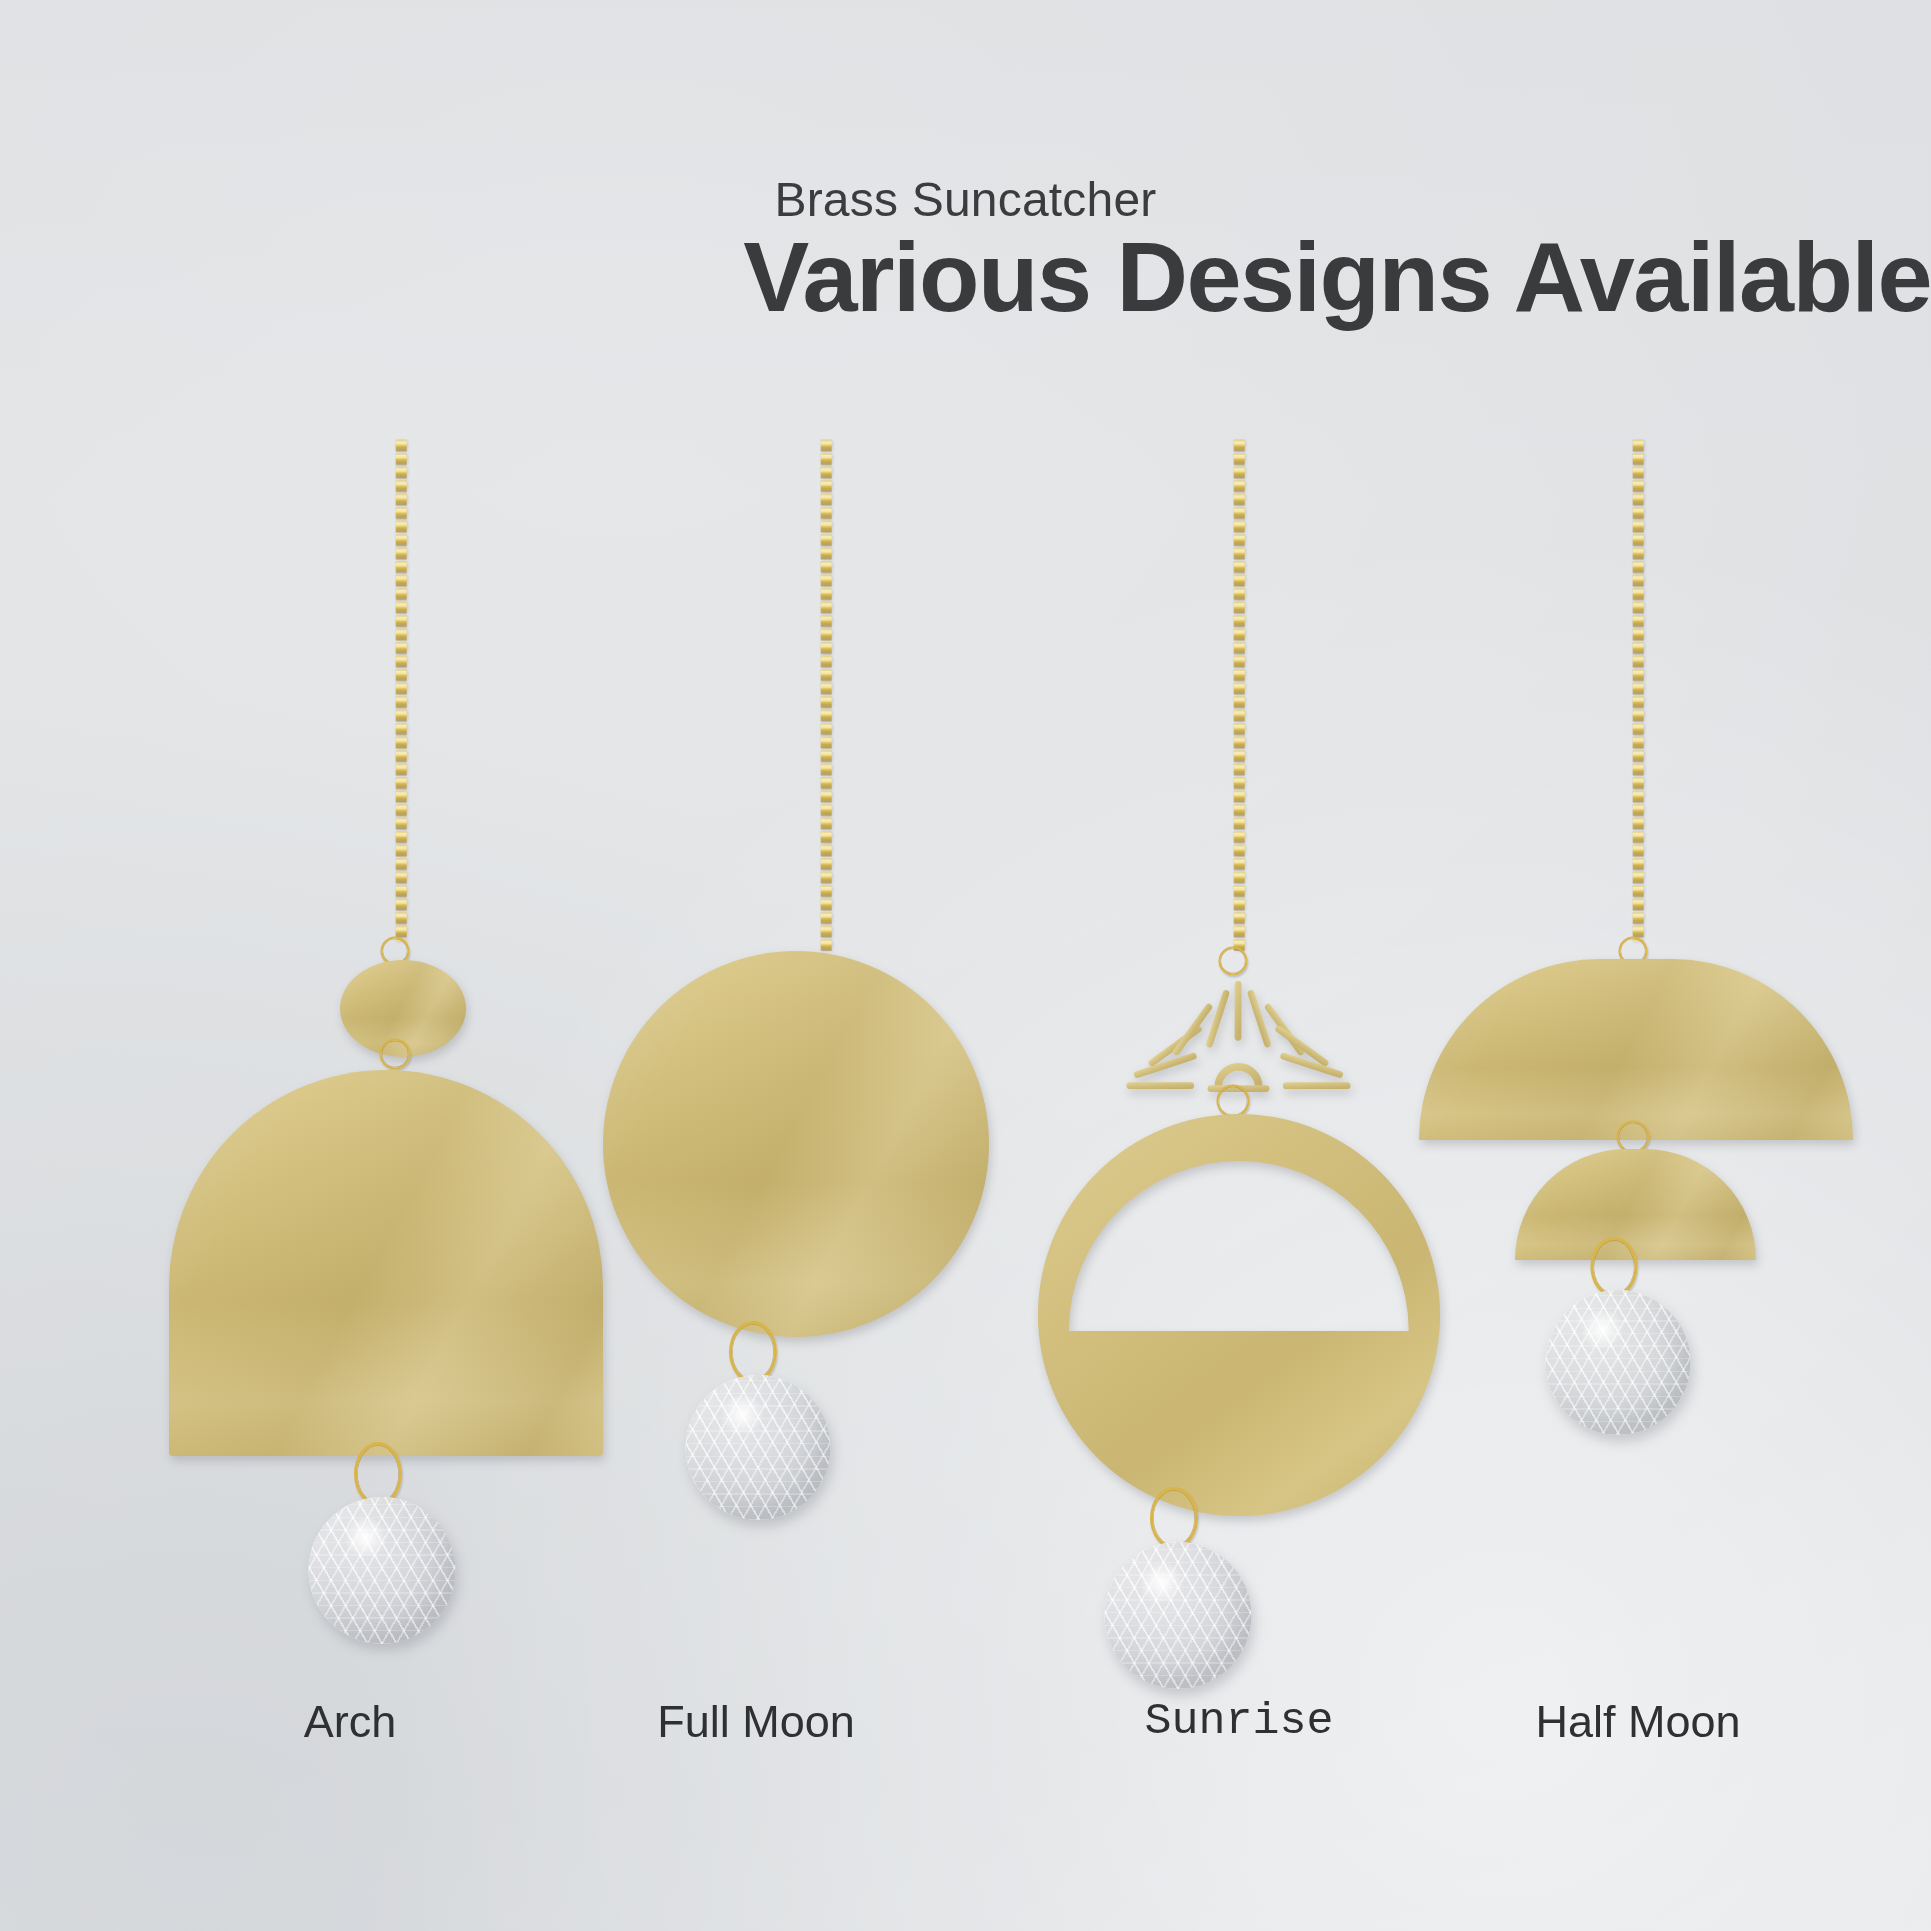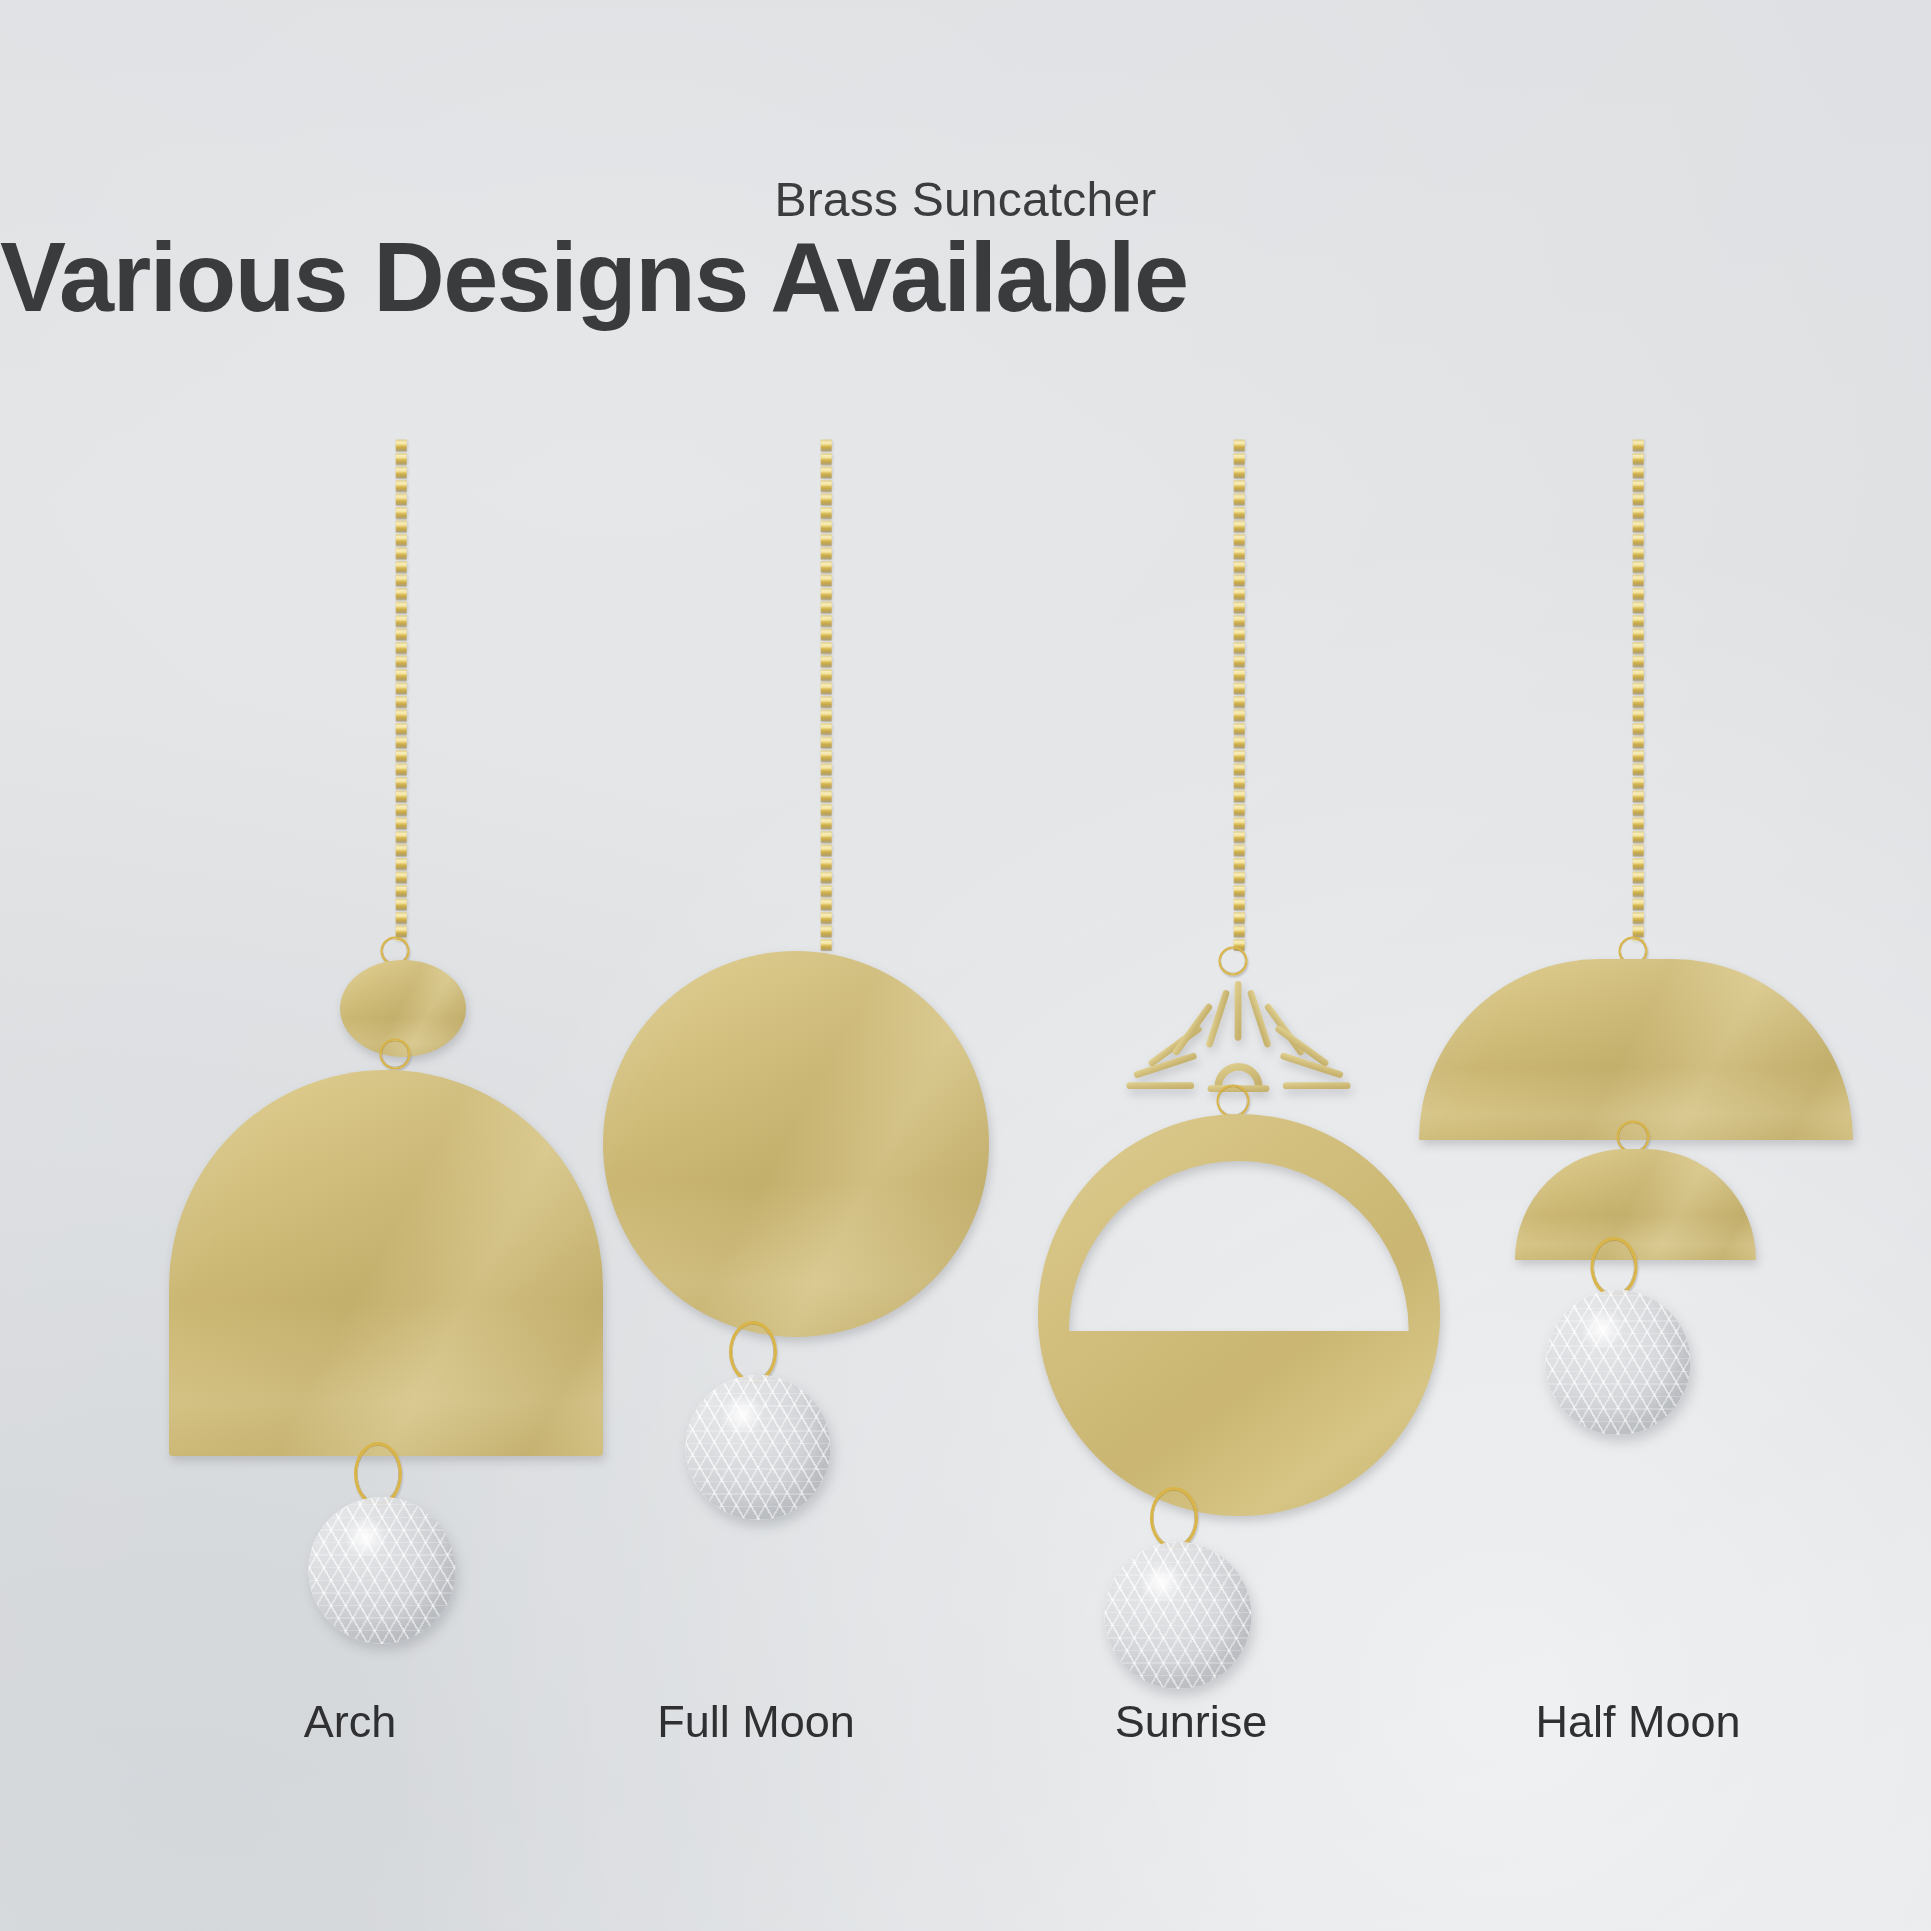--- a/index.html
+++ b/index.html
@@ -36,21 +36,21 @@
     text-align: center;
     font-size: 48px;
     letter-spacing: 0.2px;
     color: #3b3c3e;
     font-weight: 400;
   }
   #headline {
     position: absolute;
     left: 0; right: 0;
     top: 220px;
-    text-align: left;
+    text-align: right;
     font-size: 99px;
     font-weight: 700;
     letter-spacing: -1.5px;
     color: #3a3b3d;
     white-space: nowrap;
   }
   .design-label {
     position: absolute;
     top: 1696px;
     text-align: center;
@@ -278,21 +278,21 @@
       </svg>
     </div>
 
     <div class="ring" style="left:1174px; top:1518px; width:42px; height:56px;"></div>
 
     <div class="crystal" style="left:1178px; top:1542px; width:147px; height:147px;">
       <div class="facets"></div>
       <div class="glint"></div>
     </div>
 
-    <div class="design-label" style="left:1191px;">Sunrise</div>
+    <div class="design-label" style="left:1239px;font-family:Liberation Mono, monospace;">Sunrise</div>
   </div>
 
   <div class="suncatcher">
 
     <div class="chain" style="left:1638px; top:439px; height:502px;"></div>
 
     <div class="ring small" style="left:1633px; top:951px; width:25px; height:25px;"></div>
 
     <div class="part brass" style="left:1419px; top:959px; width:434px; height:181px;">
       <div class="brass-face" style="width:100%; height:100%;

